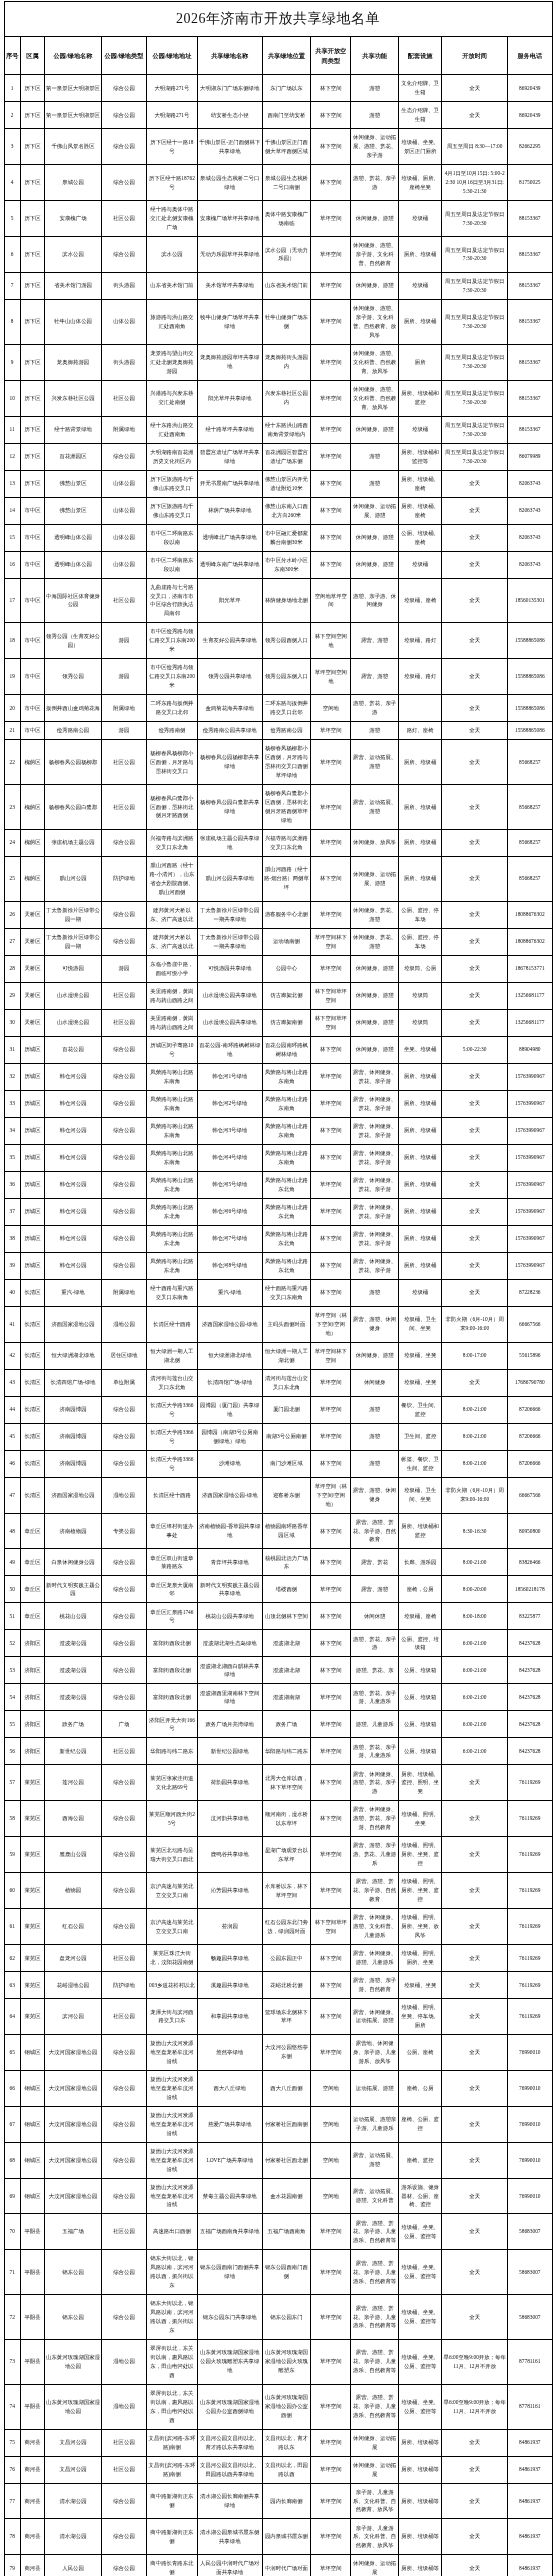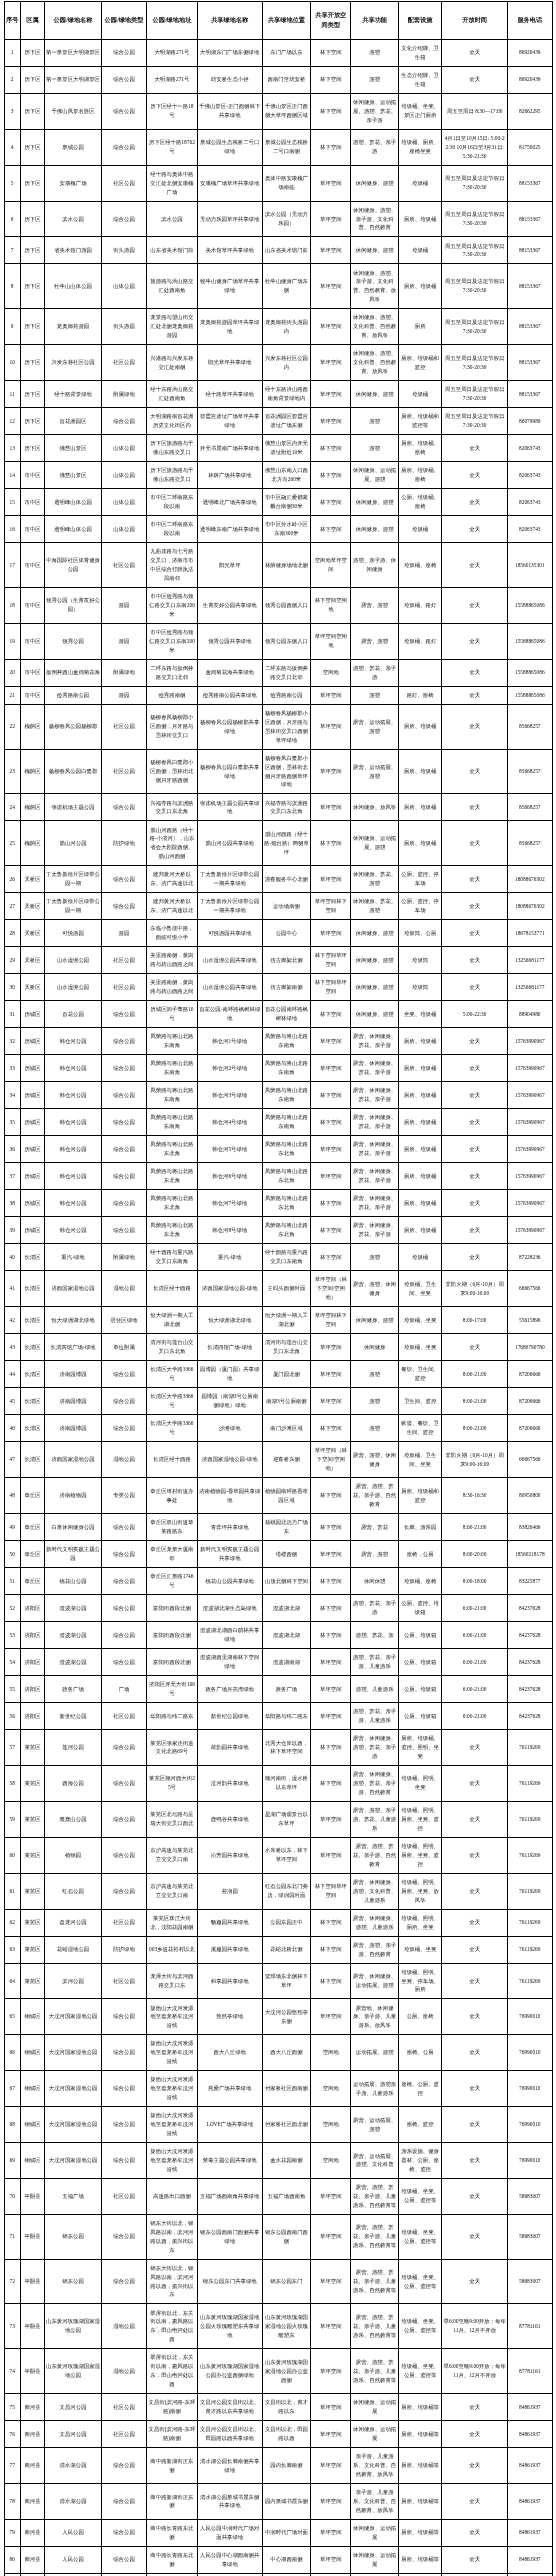--- a/index.html
+++ b/index.html
@@ -27,20 +27,23 @@
         <col style="width:9.3%">
         <col style="width:11.8%">
       <col style="width:8.9%">
         <col style="width:7.3%">
         <col style="width:8.7%">
       <col style="width:7.9%">
         <col style="width:12.0%">
         <col style="width:8.1%">
     </colgroup>
     <thead>
+      <tr>
+        <td class="title-cell" colspan="12">2026年济南市开放共享绿地名单</td>
+      </tr>
       <tr id="header-row">
           <th>序号</th>
           <th>区属</th>
           <th>公园/绿地名称</th>
           <th>公园/绿地类型</th>
           <th>公园/绿地地址</th>
           <th>共享绿地名称</th>
           <th>共享绿地位置</th>
           <th>共享开放空间类型</th>
           <th>共享功能</th>

